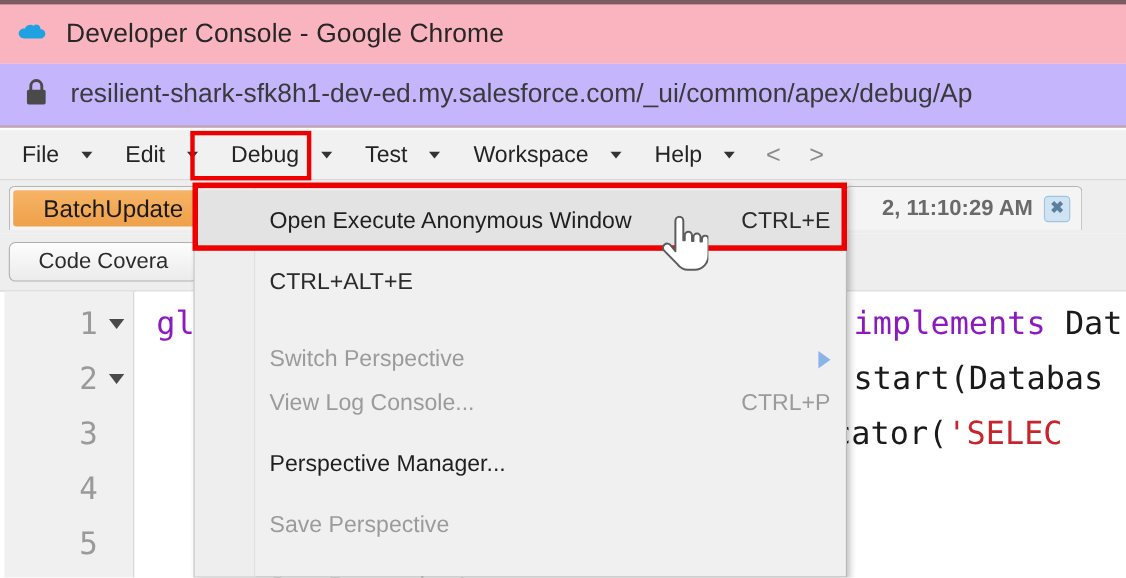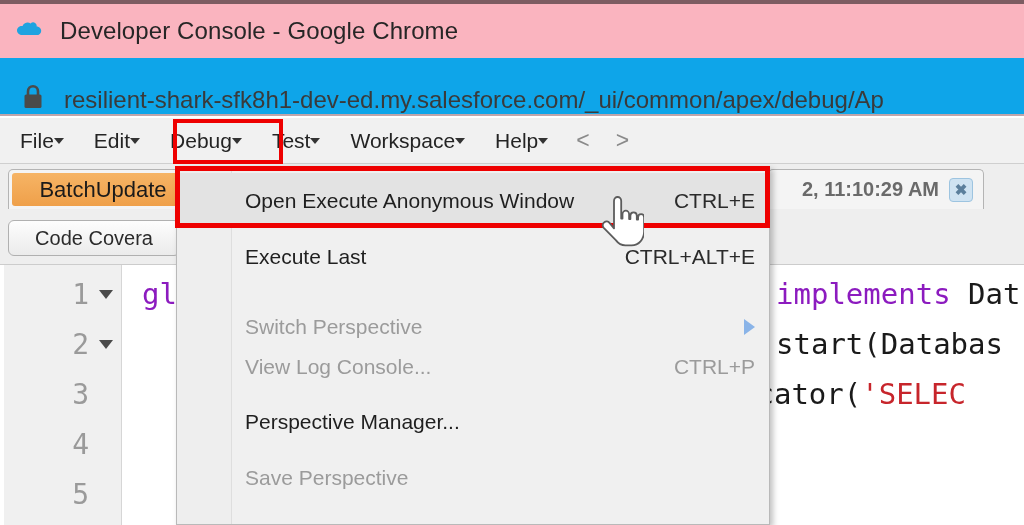--- a/index.html
+++ b/index.html
@@ -29,43 +29,43 @@
   }
   .sf-cloud svg { display: block; }
   .title-text {
     font-size: 24px; color: #262626; letter-spacing: .1px;
     white-space: nowrap;
   }
 
   
   .addressbar {
     position: absolute; left: 0; top: 58px; width: 1024px; height: 58px;
-    background: #0ea5e9;
+    background: #c4b5fd;
     border-bottom: 2px solid #c0a5aa;
     box-sizing: border-box;
-    display: flex; align-items: flex-end;
+    display: flex; align-items: center;
   }
   .lock-icon { margin-left: 22px; margin-right: 20px; flex: none; }
   .url-text {
     font-size: 24px; color: #3a3a3a; white-space: nowrap;
     overflow: hidden;
   }
 
   
   .menubar {
     position: absolute; left: 0; top: 118px; width: 1024px; height: 46px;
     background: #f1f1f1;
     border-bottom: 1px solid #cfcfcf;
     box-sizing: border-box;
     display: flex; align-items: center;
   }
   .menu-item {
     font-size: 21px; color: #242424;
     padding: 4px 10px; margin-left: 10px;
-    white-space: nowrap; display: flex; align-items: center; gap: 0;
+    white-space: nowrap; display: flex; align-items: center; gap: 20px;
     cursor: default;
   }
   .menu-item .caret {
     width: 0; height: 0; border-left: 5px solid transparent;
     border-right: 5px solid transparent; border-top: 6px solid #333;
     display: inline-block;
   }
   .menu-item.nav { color: #8a8a8a; font-size: 23px; padding: 2px 8px; }
 
   
@@ -338,21 +338,20 @@
 
   <div class="dropdown">
     <div class="dd-rail"></div>
 
     <div class="dd-item highlighted" style="top:6px;">
       <span class="dd-label">Open Execute Anonymous Window</span>
       <span class="dd-shortcut">CTRL+E</span>
     </div>
 
     <div class="dd-item" style="top:62px;">
-      <span class="dd-label">Execute Last</span>
       <span class="dd-shortcut">CTRL+ALT+E</span>
     </div>
 
     <div class="dd-item disabled" style="top:132px;">
       <span class="dd-label">Switch Perspective</span>
       <span class="dd-arrow"></span>
     </div>
 
     <div class="dd-item disabled" style="top:172px;">
       <span class="dd-label">View Log Console...</span>

